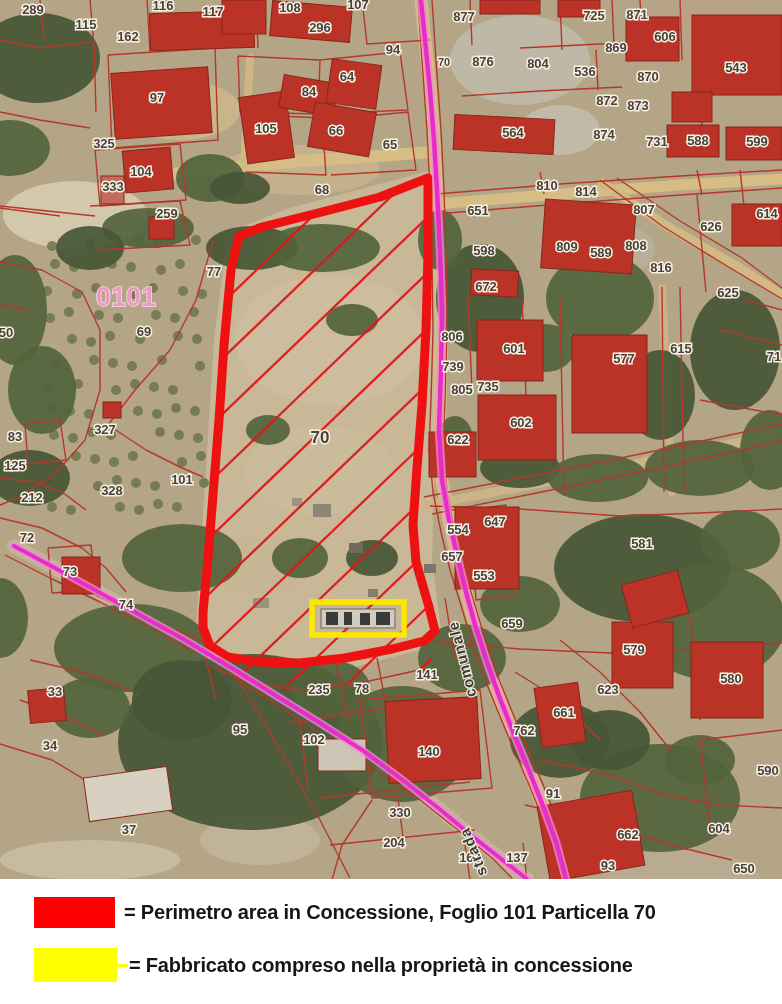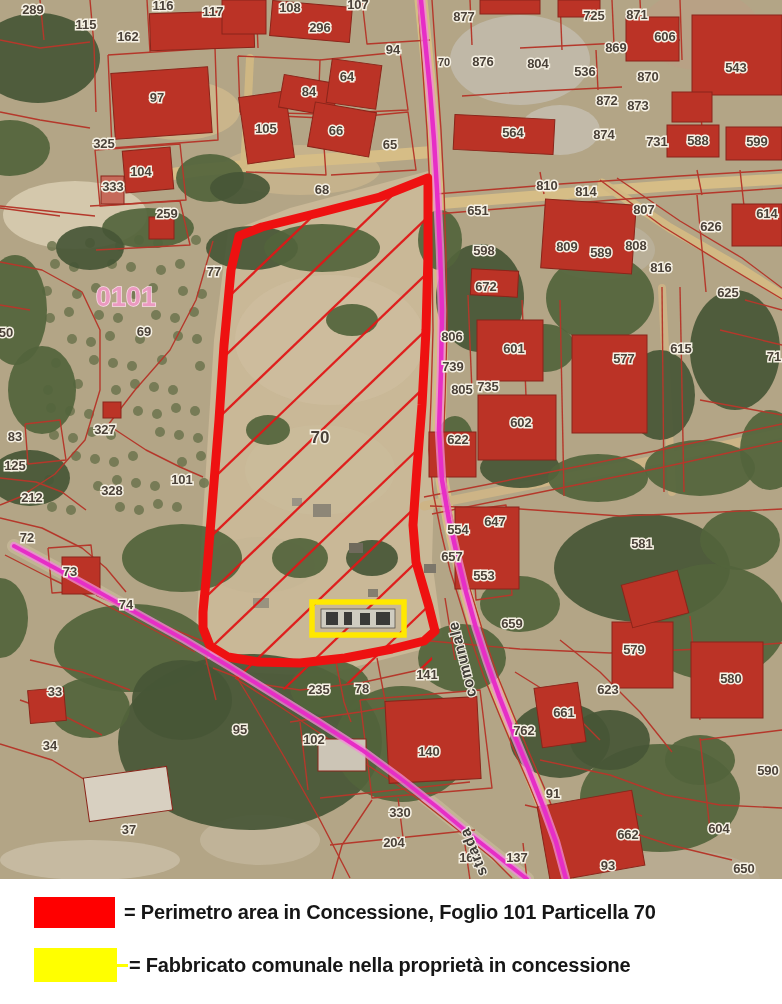--- a/index.html
+++ b/index.html
@@ -449,16 +449,16 @@
       </svg>
   </div>
   <div class="legend">
     <div class="legend-row r1">
       <span class="swatch red" style="background: rgb(255, 0, 0);"></span>
       <span class="legend-text">= Perimetro area in Concessione, Foglio 101 Particella 70</span>
     </div>
     <div class="legend-row r2">
       <span class="swatch yellow" style="background: rgb(255, 255, 0);"></span>
       <span class="yconn"></span>
-      <span class="legend-text">= Fabbricato comunale nella proprietà in concessione</span>
+      <span class="legend-text">= Fabbricato compreso nella proprietà in concessione</span>
     </div>
   </div>
 </div>
 
 </body></html>

